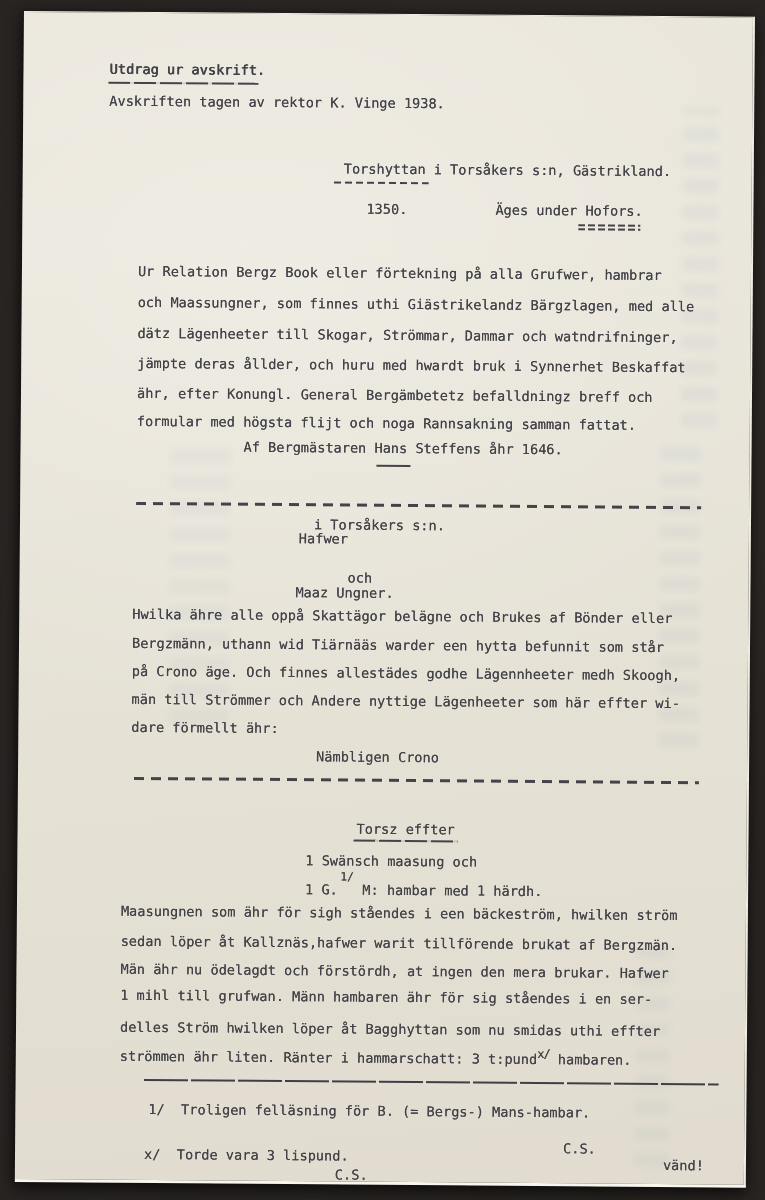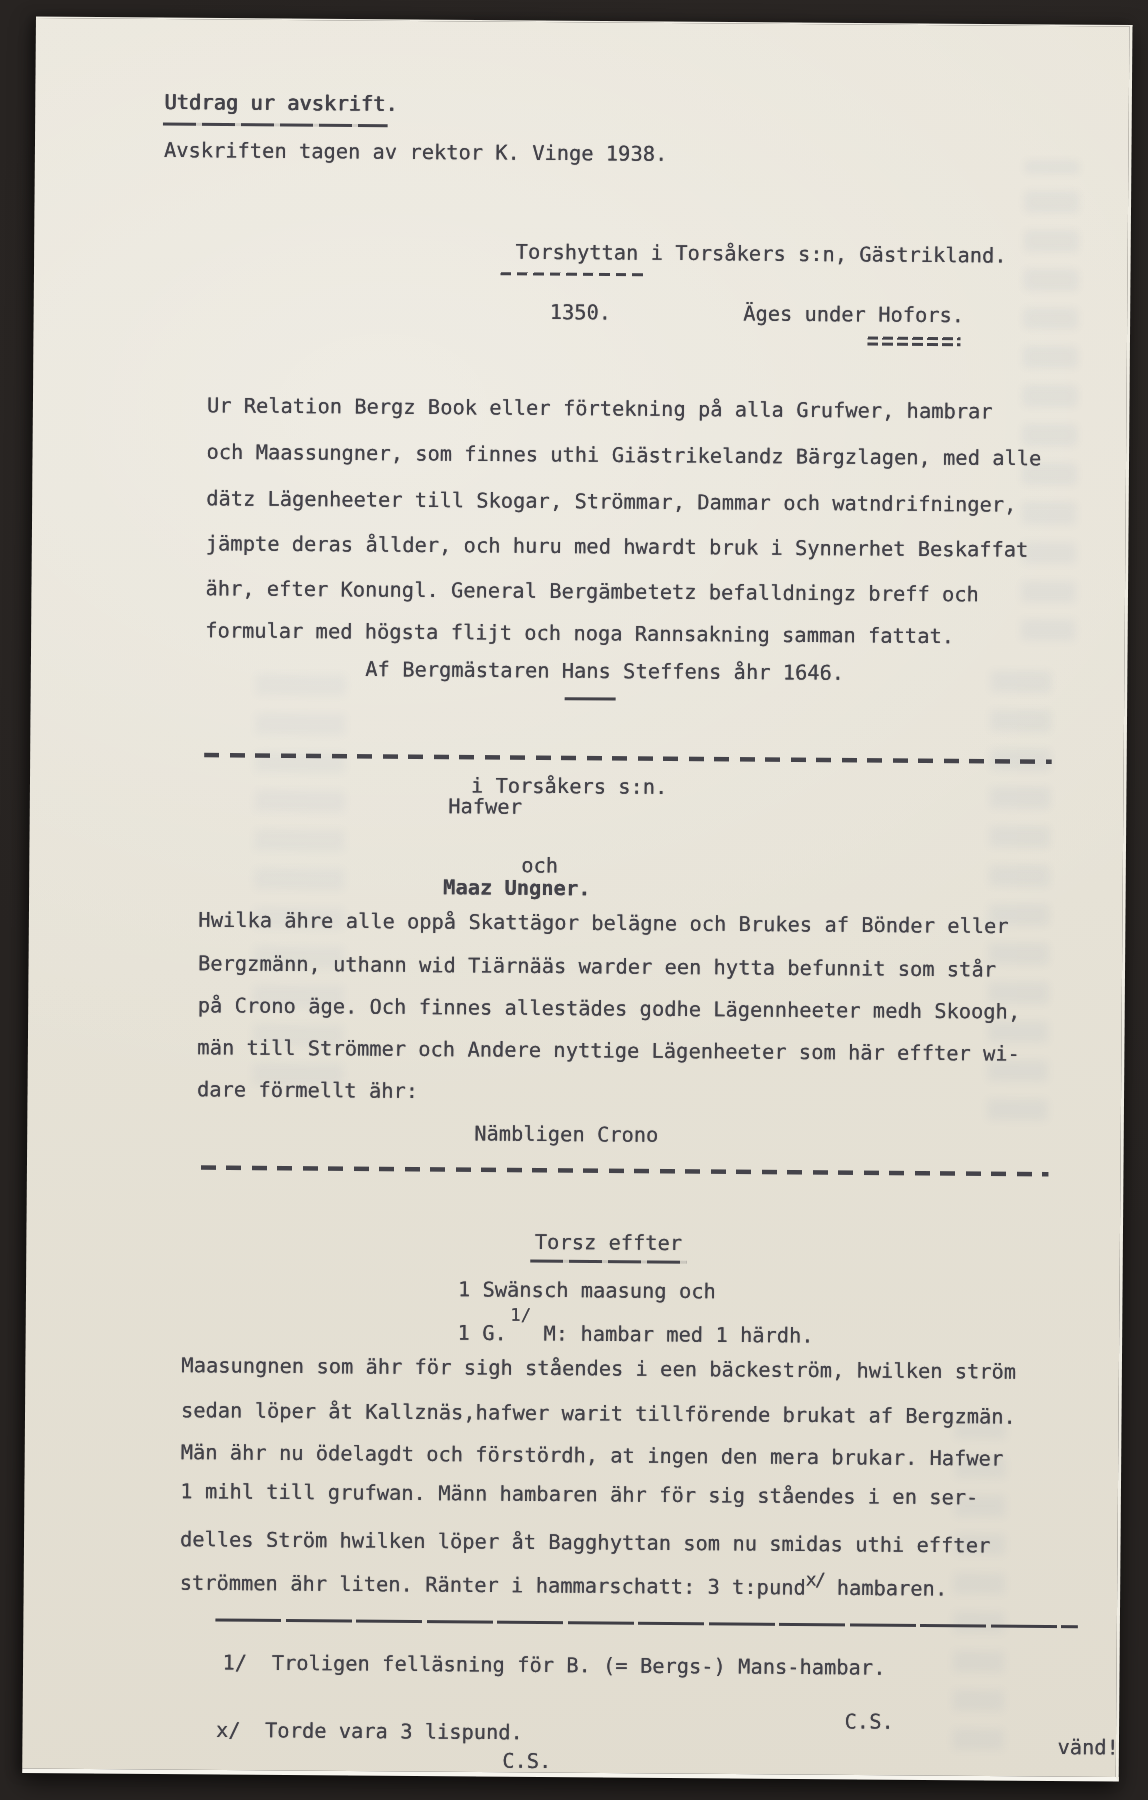--- a/index.html
+++ b/index.html
@@ -70,21 +70,21 @@
   <div class="tl" style="left:116px;top:372px;">ähr, efter Konungl. General Bergämbetetz befalldningz breff och</div>
   <div class="tl" style="left:116px;top:400px;">formular med högsta flijt och noga Rannsakning samman fattat.</div>
   <div class="tl" style="left:223px;top:425px;">Af Bergmästaren Hans Steffens åhr 1646.</div>
   <div class="dash-short" style="left:356px;top:450px;width:34px;"></div>
 
   <div class="divider" style="left:116px;top:489px;width:565px;"></div>
 
   <div class="tl" style="left:294px;top:502px;">i Torsåkers s:n.</div>
   <div class="tl" style="left:279px;top:516px;">Hafwer</div>
   <div class="tl" style="left:328px;top:543px;margin-top:12px;">och</div>
-  <div class="tl" style="left:276px;top:570px;font-weight:bold;">Maaz Ungner.</div>
+  <div class="tl" style="left:276px;top:570px;">Maaz Ungner.</div>
 
   <div class="tl" style="left:113px;top:593px;">Hwilka ähre alle oppå Skattägor belägne och Brukes af Bönder eller</div>
   <div class="tl" style="left:113px;top:622px;">Bergzmänn, uthann wid Tiärnääs warder een hytta befunnit som står</div>
   <div class="tl" style="left:113px;top:650px;">på Crono äge. Och finnes allestädes godhe Lägennheeter medh Skoogh,</div>
   <div class="tl" style="left:113px;top:678px;">män till Strömmer och Andere nyttige Lägenheeter som här effter wi-</div>
   <div class="tl" style="left:113px;top:706px;">dare förmellt ähr:</div>
   <div class="tl" style="left:298px;top:734px;">Nämbligen Crono</div>
 
   <div class="divider" style="left:116px;top:764px;width:565px;"></div>
 
@@ -99,15 +99,15 @@
   <div class="tl" style="left:104px;top:948px;">Män ähr nu ödelagdt och förstördh, at ingen den mera brukar. Hafwer</div>
   <div class="tl" style="left:104px;top:974px;">1 mihl till grufwan. Männ hambaren ähr för sig ståendes i en ser-</div>
   <div class="tl" style="left:104px;top:1006px;">delles Ström hwilken löper åt Bagghyttan som nu smidas uthi effter</div>
   <div class="tl" style="left:104px;top:1035px;"><span>strömmen ähr liten. Ränter i hammarschatt: 3 t:pund</span><span class="supin">x/</span><span> hambaren.</span></div>
 
   <div class="rule" style="left:128px;top:1066px;width:575px;"></div>
   <div class="tl" style="left:133px;top:1088px;">1/  Troligen felläsning för B. (= Bergs-) Mans-hambar.</div>
   <div class="tl" style="left:548px;top:1124px;">C.S.</div>
   <div class="tl" style="left:129px;top:1133px;">x/  Torde vara 3 lispund.</div>
   <div class="tl" style="left:320px;top:1152px;">C.S.</div>
-  <div class="tl" style="left:648px;top:1140px;margin-left:42px;">vänd!</div>
+  <div class="tl" style="left:648px;top:1140px;">vänd!</div>
 
 </div>
 
 </body></html>

